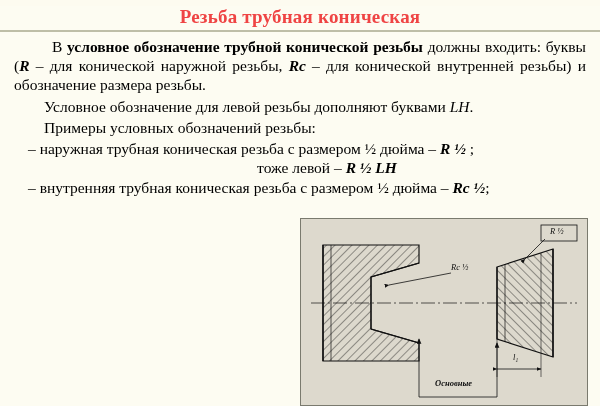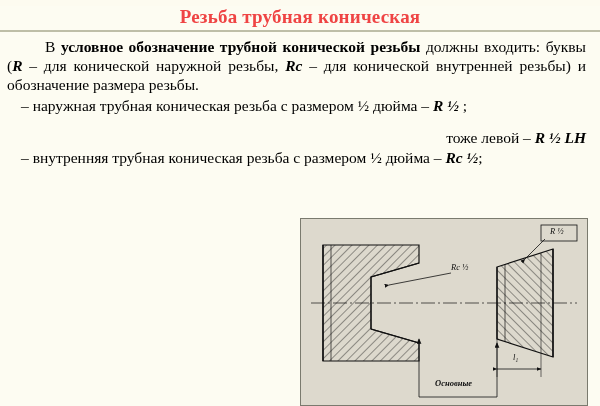--- a/index.html
+++ b/index.html
@@ -31,21 +31,21 @@
     letter-spacing: 0.2px;
   }
   .rule {
     width: 100%;
     height: 2px;
     background: #8a8a6a;
     opacity: 0.55;
     margin: 2px 0 6px 0;
   }
   .body {
-    padding: 0 14px 0 7px;
+    padding: 0 14px 0 14px;
     font-size: 15.5px;
     line-height: 1.22;
     text-align: justify;
   }
   .para1 {
     text-indent: 38px;
     margin-bottom: 1px;
   }
   .para2 {
     text-indent: 30px;
@@ -59,22 +59,22 @@
     margin-top: 2px;
   }
   .list-item {
     margin-top: 1px;
     padding-left: 26px;
     text-indent: -12px;
     text-align: left;
   }
   .sub-item {
     padding-left: 54px;
-    text-align: right;
-    margin-top: 13px;
+    text-align: center;
+    margin-top: 1px;
   }
   i.it { font-style: italic; }
   b.bd { font-weight: bold; }
   .bi { font-weight: bold; font-style: italic; }
 
   
   .figure {
     position: absolute;
     left: 300px;
     top: 212px;
@@ -104,21 +104,25 @@
   <div class="rule"></div>
 
   <div class="body">
 
     <div class="para1">
       <span>В</span>
       <b class="bd">условное обозначение трубной конической резьбы</b>
       <span>должны входить: буквы (</span><span class="bi">R</span><span> – для конической наружной резьбы, </span><span class="bi">Rc</span><span> – для конической внутренней резьбы) и обозначение размера резьбы.</span>
     </div>
 
+    <div class="para2">
+      <span>Условное обозначение для левой резьбы дополняют буквами </span><i class="it">LH</i><span>.</span>
+    </div>
 
+    <div class="para3">Примеры условных обозначений резьбы:</div>
 
     <div class="list">
       <div class="list-item">
         <span>– наружная трубная коническая резьба с размером ½ дюйма – </span><span class="bi">R ½</span><span> ;</span>
       </div>
       <div class="sub-item">
         <span>тоже левой – </span><span class="bi">R ½ LH</span>
       </div>
       <div class="list-item">
         <span>– внутренняя трубная коническая резьба с размером ½ дюйма – </span><span class="bi">Rc ½</span><span>;</span>

